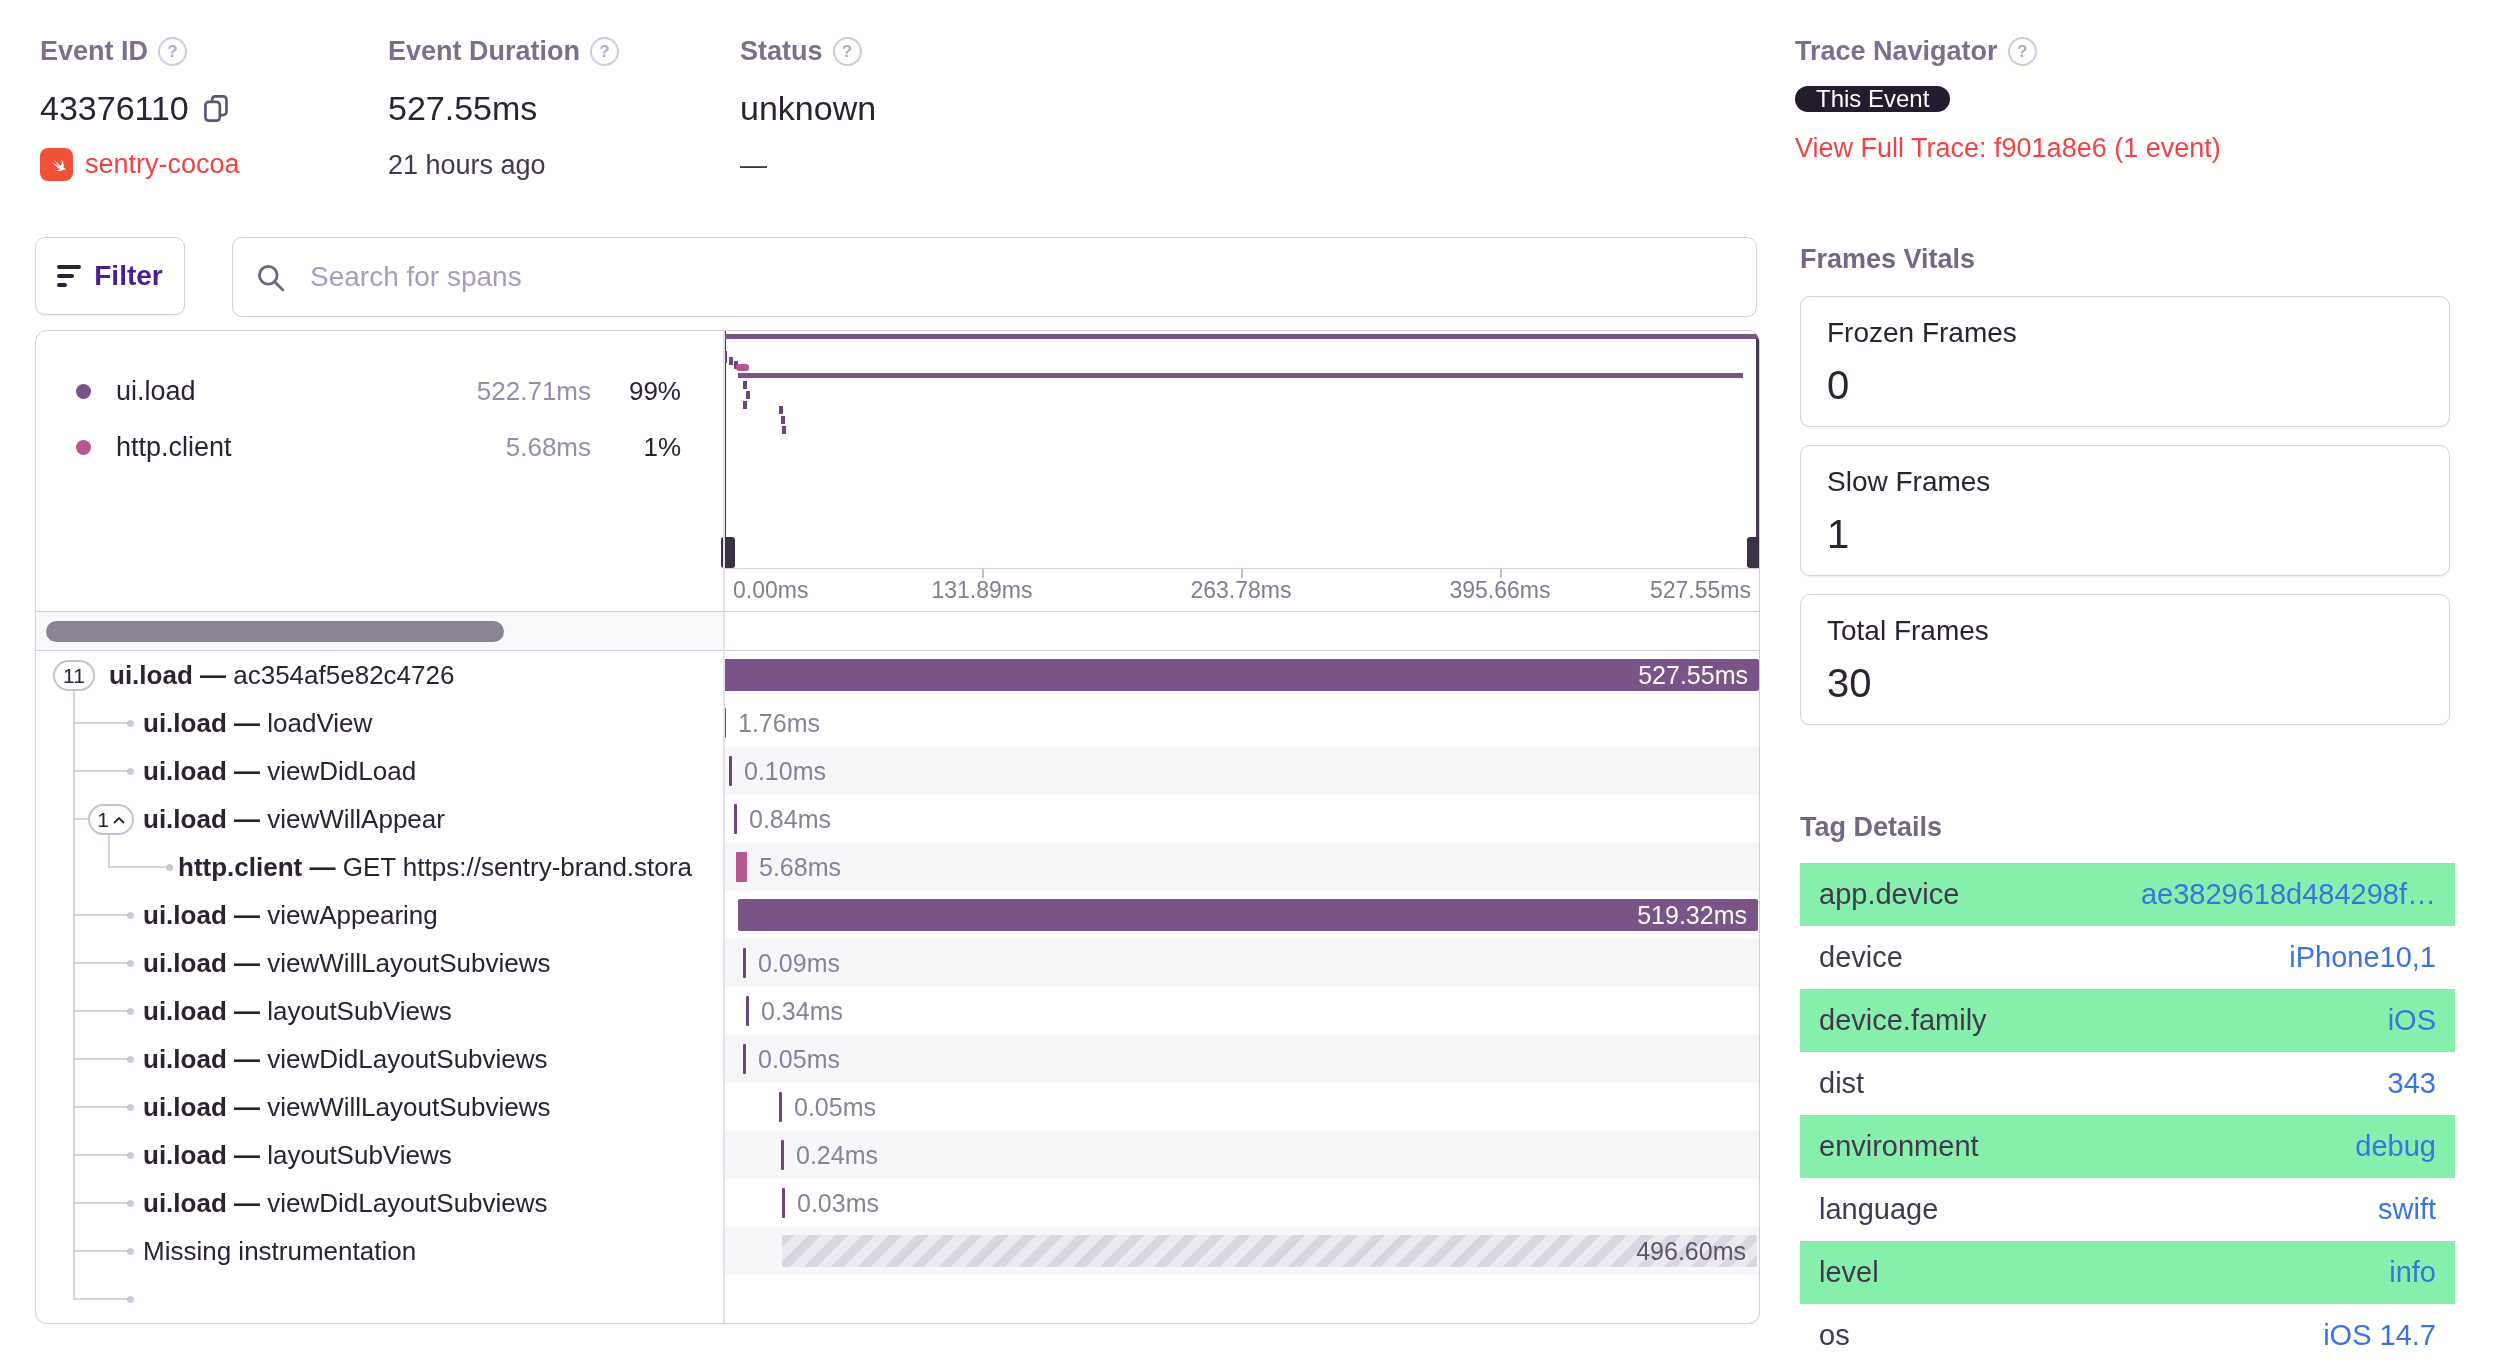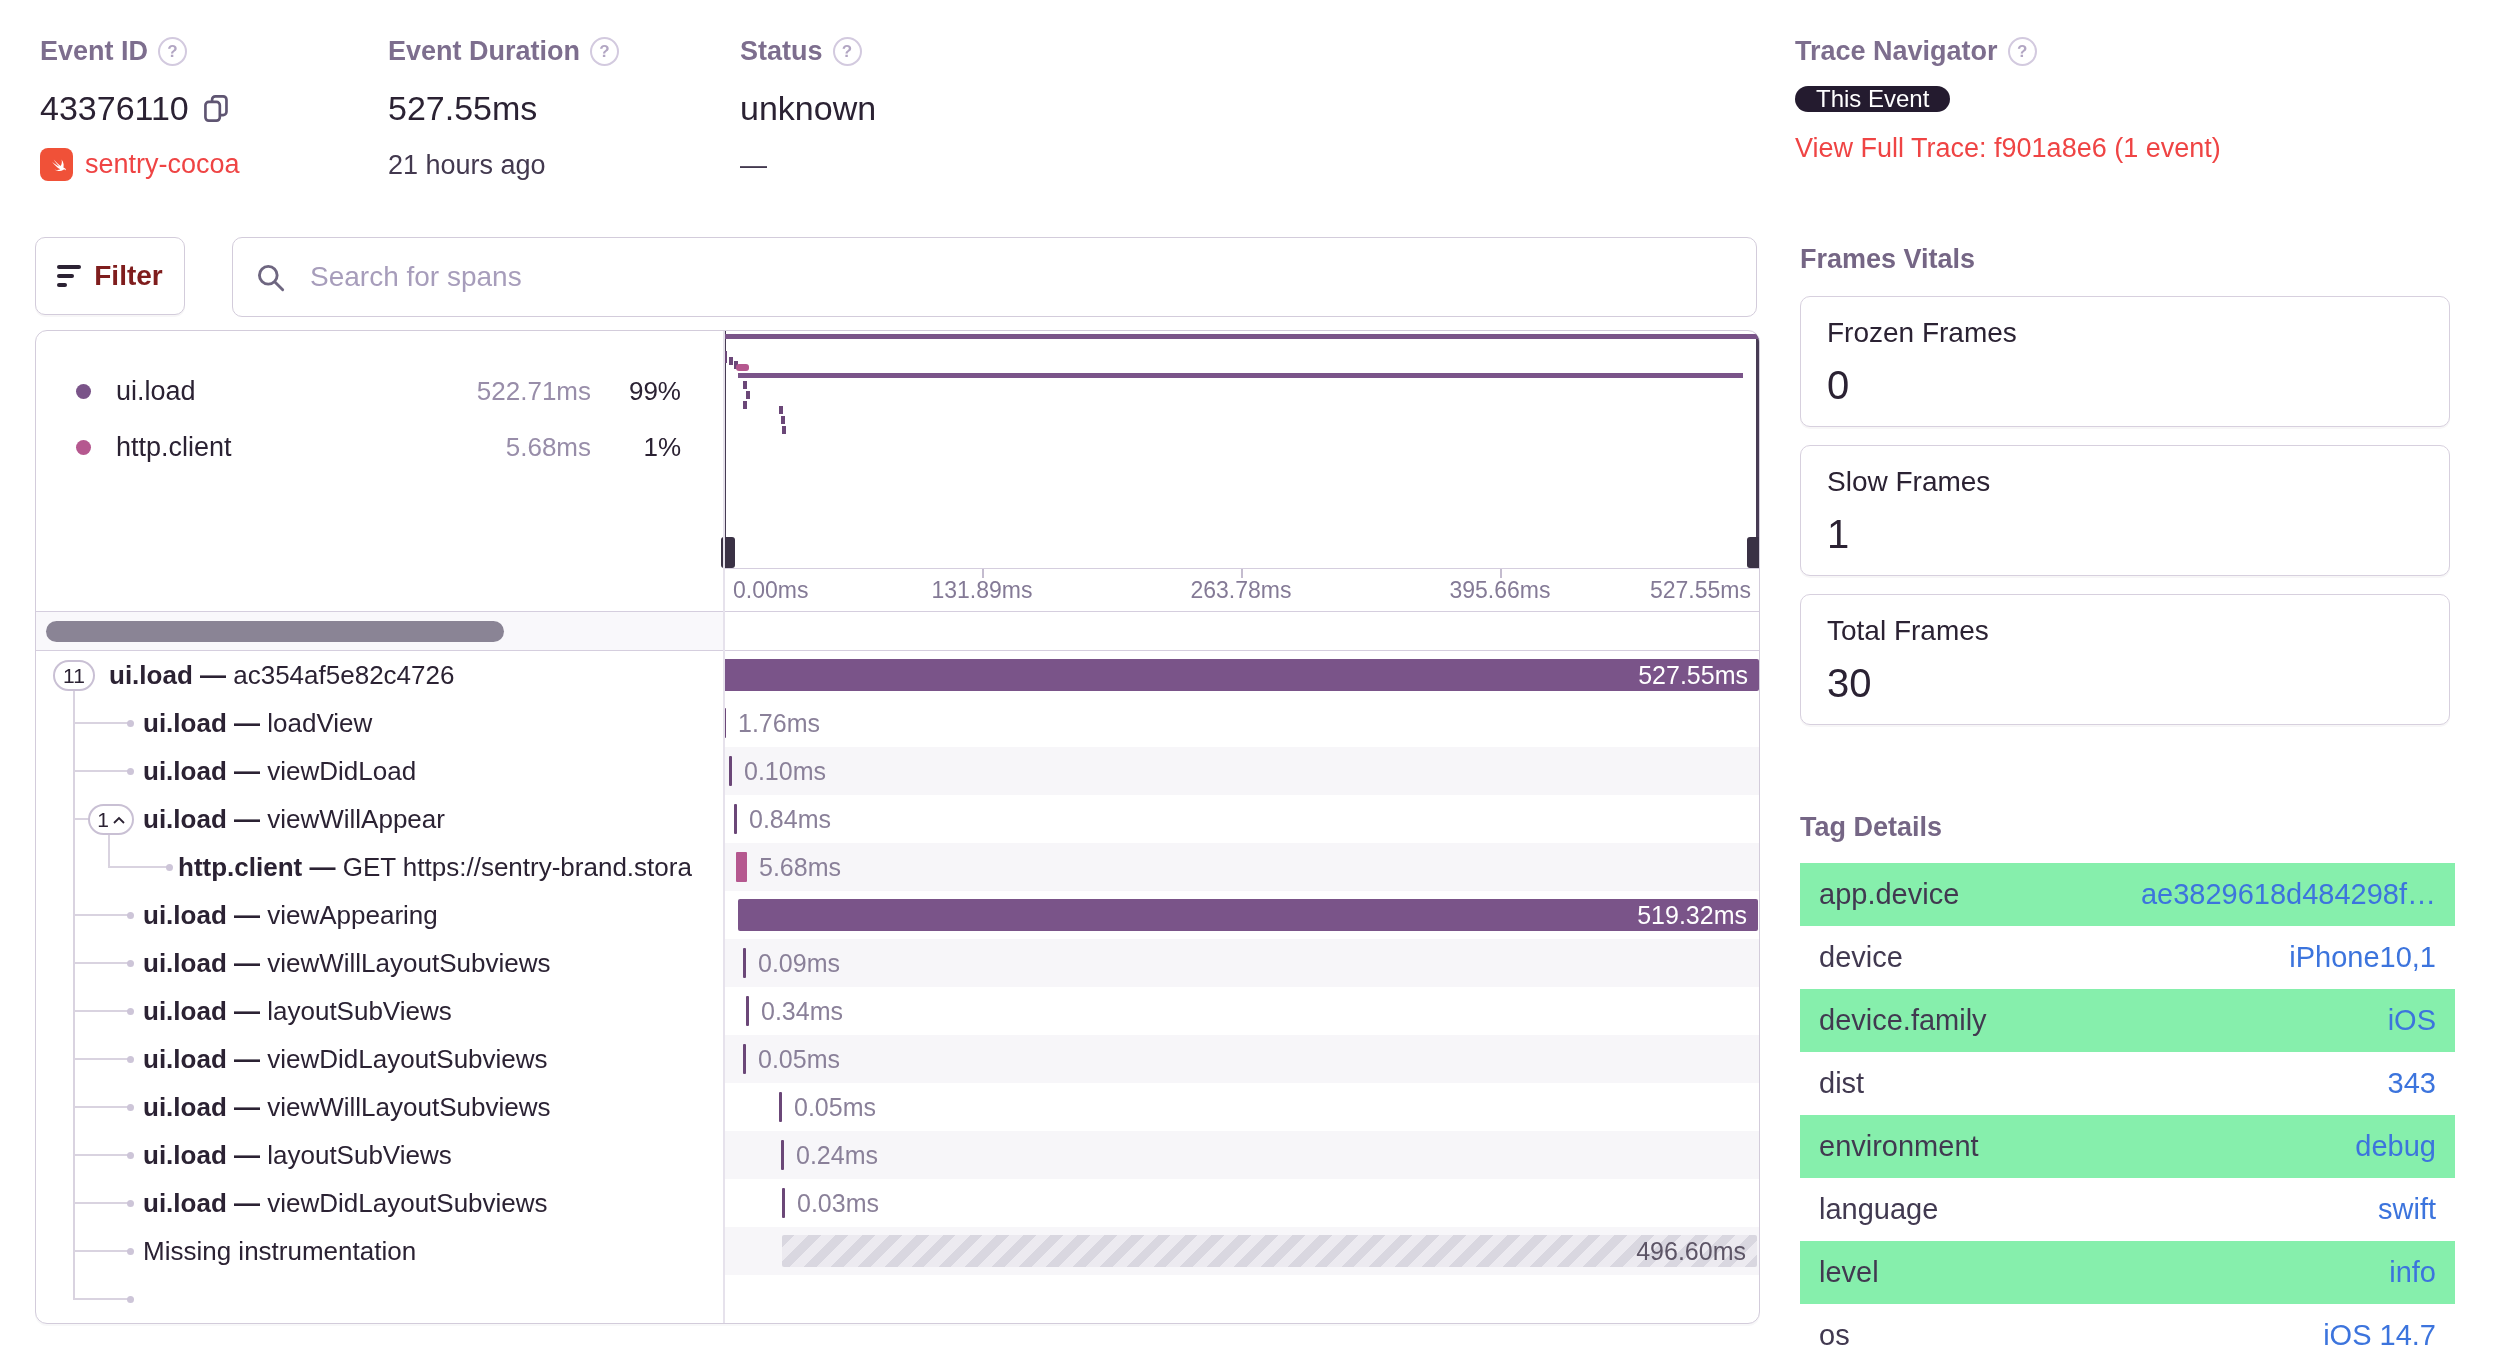--- a/index.html
+++ b/index.html
@@ -26,21 +26,21 @@
     background:#241b2f; color:#fff; font-size:24px; border-radius:20px;
   }
 
   
   .btn-filter {
     position:absolute; left:35px; top:237px; width:150px; height:78px;
     background:#fff; border:1.5px solid #d3ccdb; border-radius:10px;
     display:flex; align-items:center; justify-content:center; gap:13px; cursor:pointer;
     box-shadow:0 2px 0 rgba(43,34,51,.04);
   }
-  .btn-filter span { font-size:28px; font-weight:bold; color:#7f1d1d; }
+  .btn-filter span { font-size:28px; font-weight:bold; color:#4c1d95; }
   .filter-glyph { display:flex; flex-direction:column; gap:5px; align-items:flex-start; }
   .filter-glyph i { display:block; height:4px; border-radius:2px; background:#2b2233; }
   .search-wrap {
     position:absolute; left:232px; top:237px; width:1525px; height:80px;
     background:#fff; border:1.5px solid #d3ccdb; border-radius:10px;
     display:flex; align-items:center; padding:0 22px; gap:24px;
   }
   .search-wrap input {
     border:none; outline:none; flex:1; font-size:28px; font-family:inherit; color:#2b2233; background:transparent;
   }

